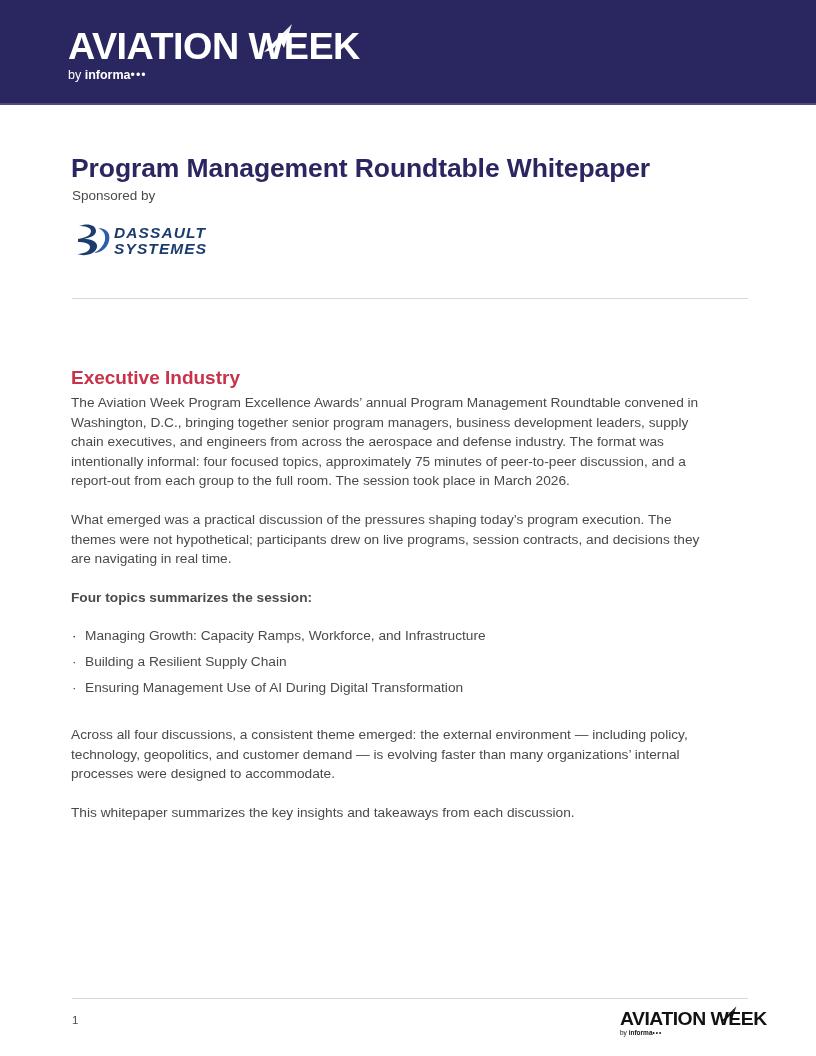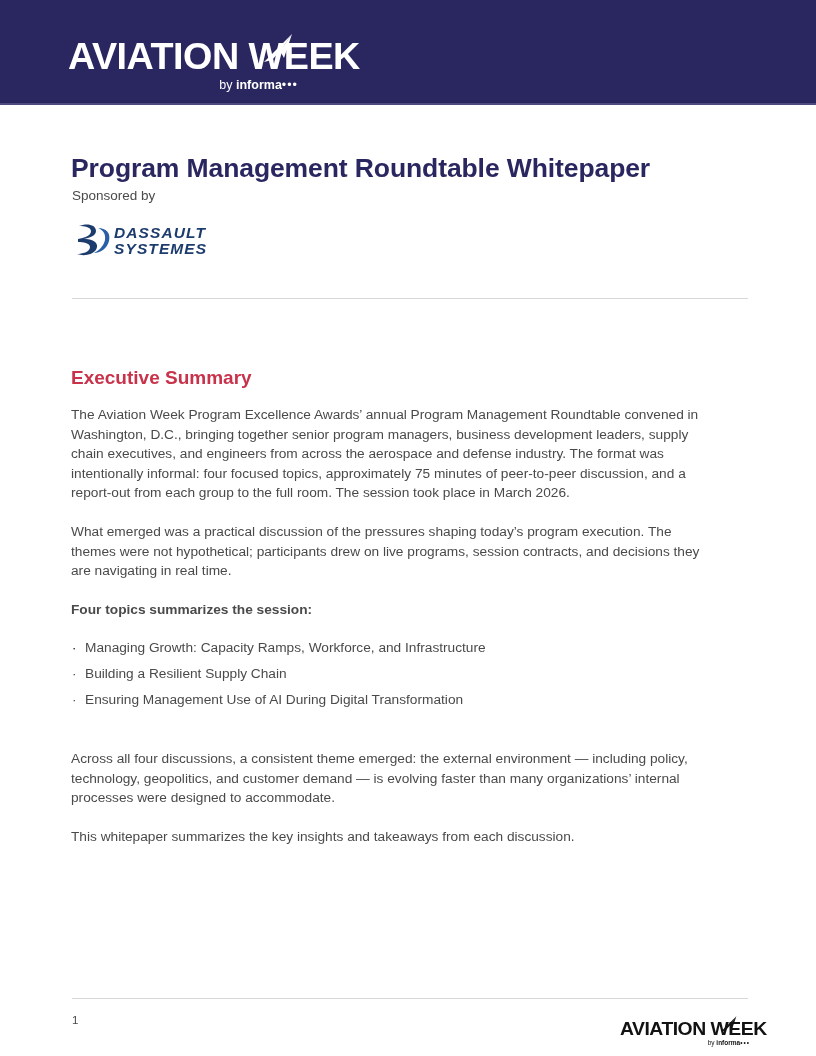--- a/index.html
+++ b/index.html
@@ -37,36 +37,35 @@
     left: 68px;
     top: 28px;
     width: 230px;
     height: 52px;
   }
 
   
   .awlogo {
     position: relative;
     display: block;
-    margin-top: 10px;
   }
   .awlogo .aw-word {
     font-family: "Liberation Sans", sans-serif;
     font-weight: bold;
     letter-spacing: -0.5px;
     line-height: 1;
     white-space: nowrap;
     transform: scaleX(1.02);
     transform-origin: left center;
   }
   .awlogo .aw-sub {
     font-family: "Liberation Sans", sans-serif;
     line-height: 1;
     white-space: nowrap;
-    text-align: right;
+    text-align: left;
   }
   .awlogo .aw-sub .aw-sub-strong {
     font-weight: bold;
   }
   .awlogo .aw-dots {
     letter-spacing: 1px;
   }
   .aw-swoosh {
     position: absolute;
     pointer-events: none;
@@ -148,21 +147,21 @@
     color: #c8324a;
   }
 
   .content {
     position: absolute;
     left: 71px;
     top: 290px;
     width: 642px;
   }
   .content p {
-    margin: 12px 0 19px 0;
+    margin: 0 0 19px 0;
     font-size: 13.7px;
     line-height: 19.6px;
     color: #4a4a4a;
   }
   .content p.tight {
     margin-bottom: 0;
   }
   .list-heading {
     margin: 0 0 6px 0;
     font-size: 13.7px;
@@ -247,21 +246,21 @@
                C34 12, 31 8, 26 6 Z" fill="#2b5ea8"></path>
     </svg>
     <div class="ds-words">
       <div>DASSAULT</div>
       <div>SYSTEMES</div>
     </div>
   </div>
 
   <div class="divider"></div>
 
-  <h2 class="section-heading">Executive Summary</h2>
+  <h2 class="section-heading">Executive Industry</h2>
 
   <div class="content">
     <p>The Aviation Week Program Excellence Awards’ annual Program Management Roundtable convened in Washington, D.C., bringing together senior program managers, business development leaders, supply chain executives, and engineers from across the aerospace and defense industry. The format was intentionally informal: four focused topics, approximately 75 minutes of peer-to-peer discussion, and a report-out from each group to the full room. The session took place in March 2026.</p>
     <p>What emerged was a practical discussion of the pressures shaping today’s program execution. The themes were not hypothetical; participants drew on live programs, session contracts, and decisions they are navigating in real time.</p>
 
     <p class="list-heading">Four topics summarizes the session:</p>
 
     <ul class="topics">
       <li>
         <span class="bullet">·</span>

